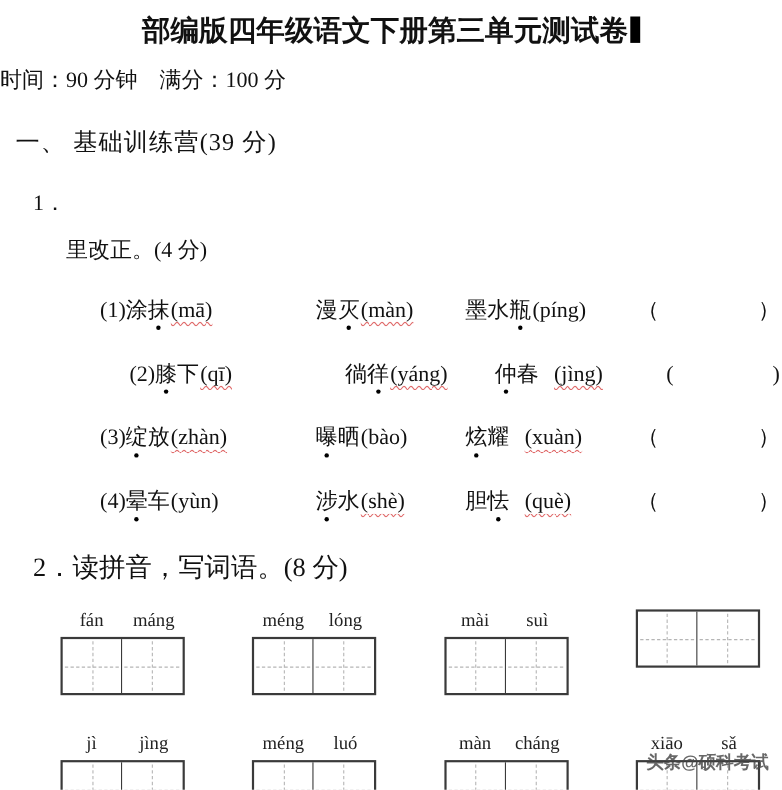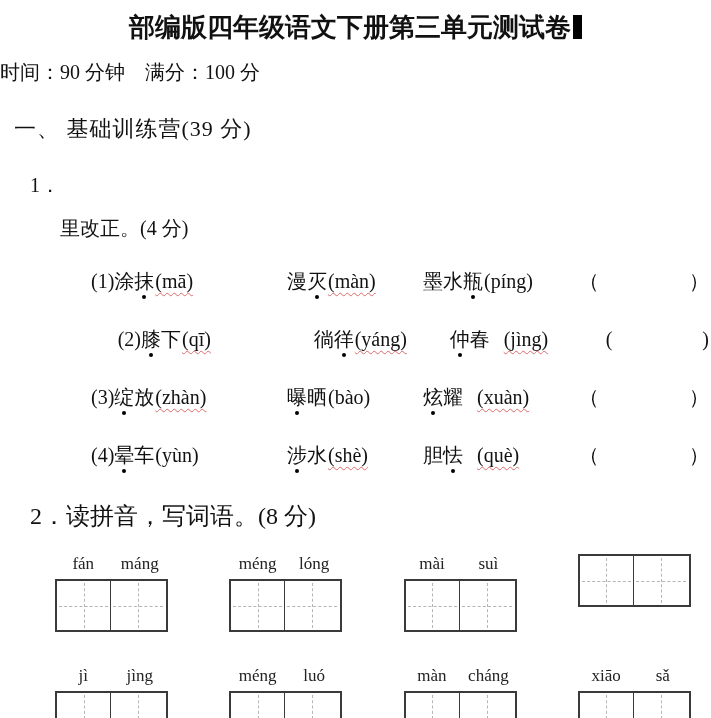--- a/index.html
+++ b/index.html
@@ -246,14 +246,15 @@
             <span>sǎ</span>
           </div>
         <div class="wgrid">
             <div class="wcell"></div>
             <div class="wcell"></div>
           </div>
       </div>
     </div>
   </div>
 
+  <div class="watermark">头条@硕科考试</div>
 
 </div>
 
 </body></html>

